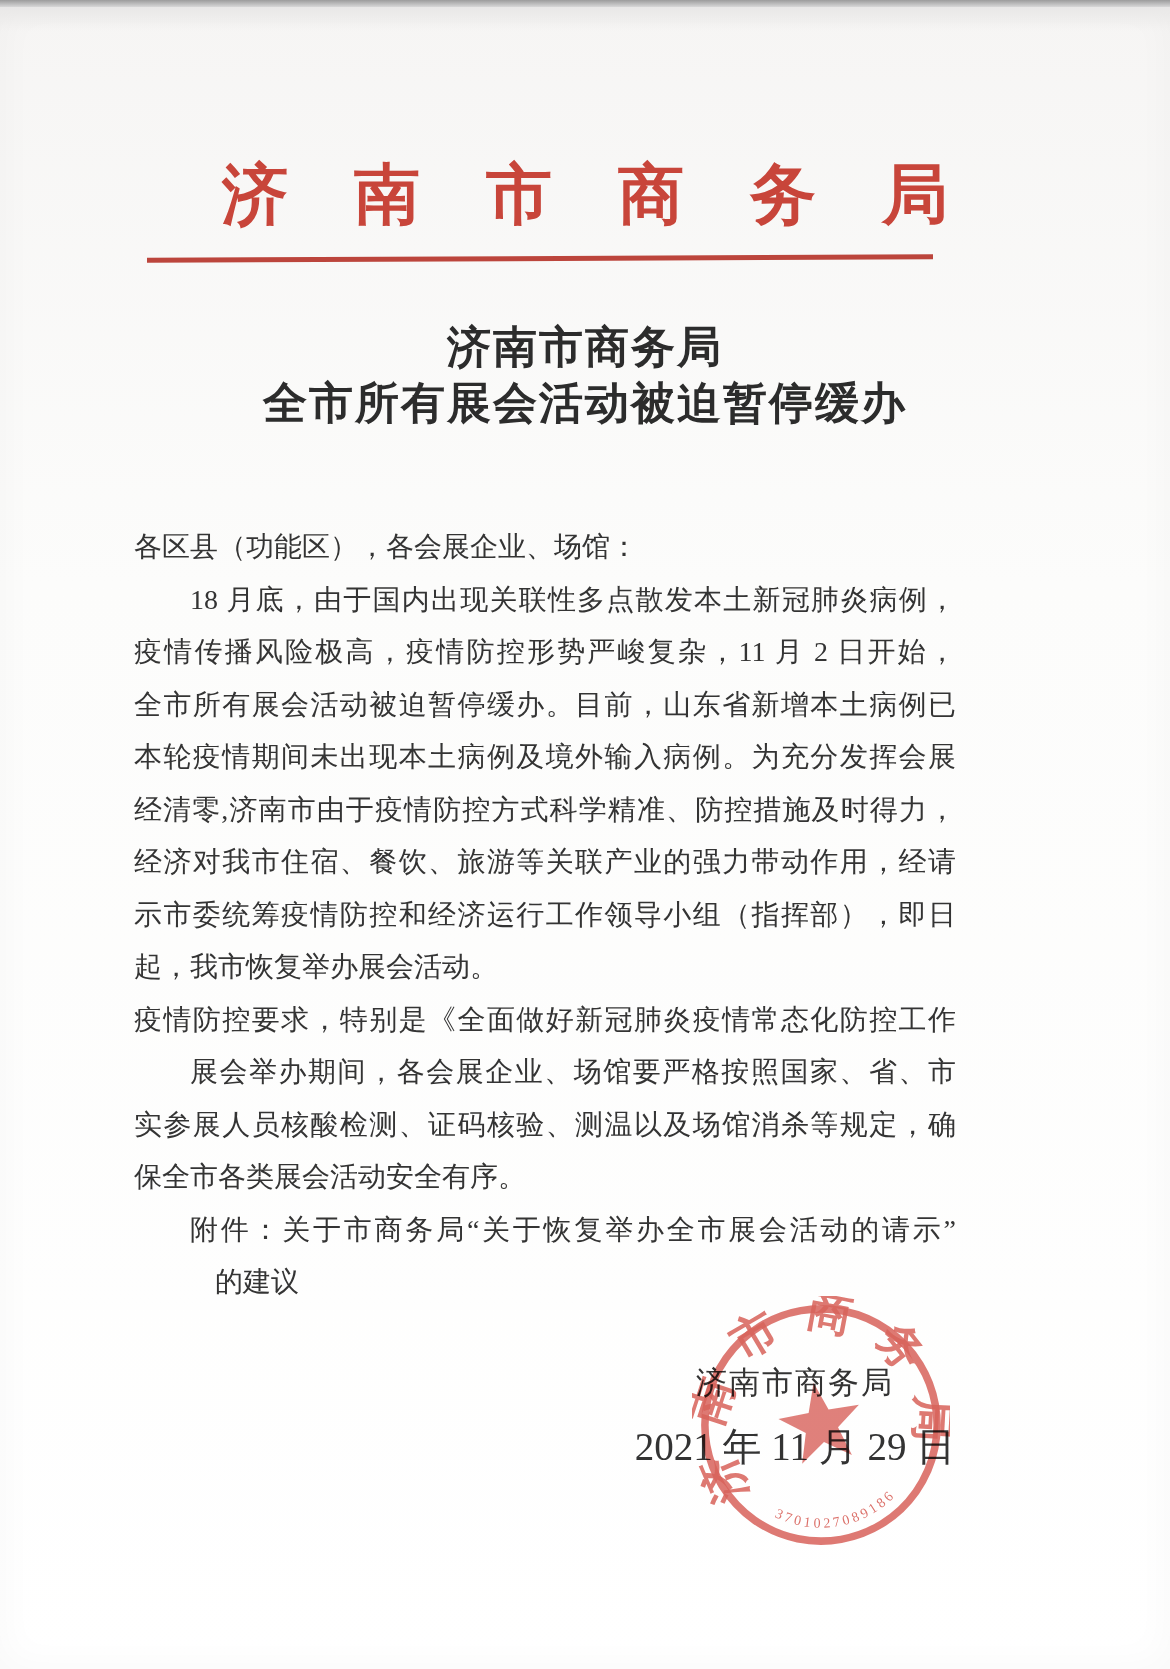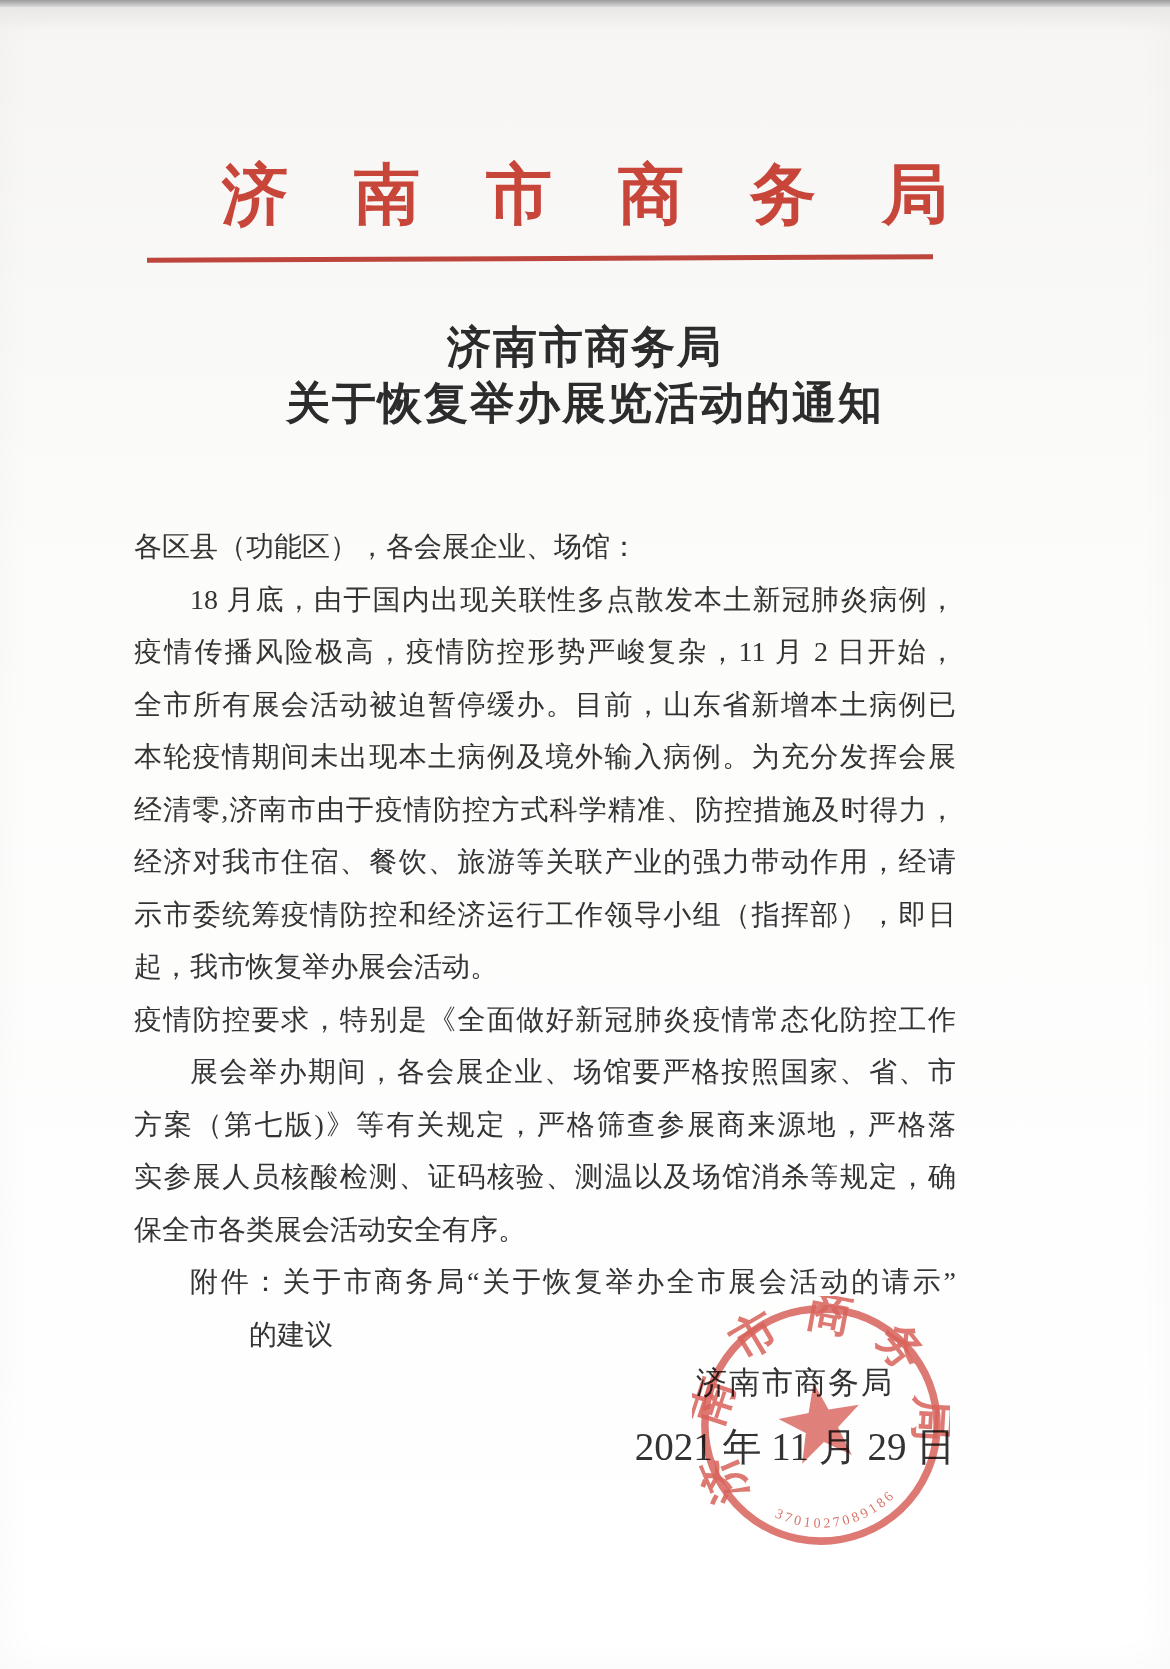--- a/index.html
+++ b/index.html
@@ -21,57 +21,56 @@
   .red-rule{position:absolute;top:256px;left:147px;width:786px;height:5px;
     background:#bc453c;transform:rotate(-0.25deg);}
   .title-block{position:absolute;top:320px;left:0;width:100%;text-align:center;
     font-weight:bold;color:#2c2c2c;font-size:44px;line-height:56px;letter-spacing:2px;}
   .body-text{position:absolute;top:521px;left:134px;width:822px;
     font-size:28px;color:#343434;}
   .line{height:52.5px;line-height:52.5px;text-align:justify;text-align-last:justify;
     word-break:break-all;overflow:hidden;}
   .line.end{text-align-last:left;}
   .line.ind{text-indent:56px;}
-  .line.hang{margin-left:115px;}
+  .line.hang{margin-left:81px;}
   .closing-signer{position:absolute;top:1362px;left:650px;width:290px;text-align:center;
     font-size:31px;color:#333;letter-spacing:2px;}
   .closing-date{position:absolute;top:1420px;left:630px;width:330px;text-align:center;
     font-size:39px;color:#333;}
   .seal{position:absolute;left:692px;top:1296px;width:258px;height:258px;
     mix-blend-mode:multiply;opacity:0.92;}
 </style>
 </head>
 <body>
 
 <div class="page">
   <div class="edge-top"></div>
   <div class="edge-fade"></div>
 
   <div class="letterhead">济南市商务局</div>
 
   <div class="red-rule"></div>
 
   <div class="title-block">
     <div>济南市商务局</div>
-    <div>关于恢复举办展览活动的通知</div>
+    <div>全市所有展会活动被迫暂停缓办</div>
   </div>
 
   <div class="body-text">
     <div class="line end">各区县（功能区），各会展企业、场馆：</div>
     <div class="line ind">18 月底，由于国内出现关联性多点散发本土新冠肺炎病例，</div>
     <div class="line">疫情传播风险极高，疫情防控形势严峻复杂，11 月 2 日开始，</div>
     <div class="line">全市所有展会活动被迫暂停缓办。目前，山东省新增本土病例已</div>
     <div class="line">本轮疫情期间未出现本土病例及境外输入病例。为充分发挥会展</div>
     <div class="line">经清零,济南市由于疫情防控方式科学精准、防控措施及时得力，</div>
     <div class="line">经济对我市住宿、餐饮、旅游等关联产业的强力带动作用，经请</div>
     <div class="line">示市委统筹疫情防控和经济运行工作领导小组（指挥部），即日</div>
     <div class="line end">起，我市恢复举办展会活动。</div>
     <div class="line">疫情防控要求，特别是《全面做好新冠肺炎疫情常态化防控工作</div>
     <div class="line ind">展会举办期间，各会展企业、场馆要严格按照国家、省、市</div>
-    <div class="line">方案（第七版)》等有关规定，严格筛查参展商来源地，严格落</div>
     <div class="line">实参展人员核酸检测、证码核验、测温以及场馆消杀等规定，确</div>
     <div class="line end">保全市各类展会活动安全有序。</div>
     <div class="line ind">附件：关于市商务局“关于恢复举办全市展会活动的请示”</div>
     <div class="line end hang">的建议</div>
   </div>
 
   <div class="closing-signer">济南市商务局</div>
   <div class="closing-date">2021 年 11 月 29 日</div>
 
   <svg class="seal" viewBox="-120 -120 240 240">

